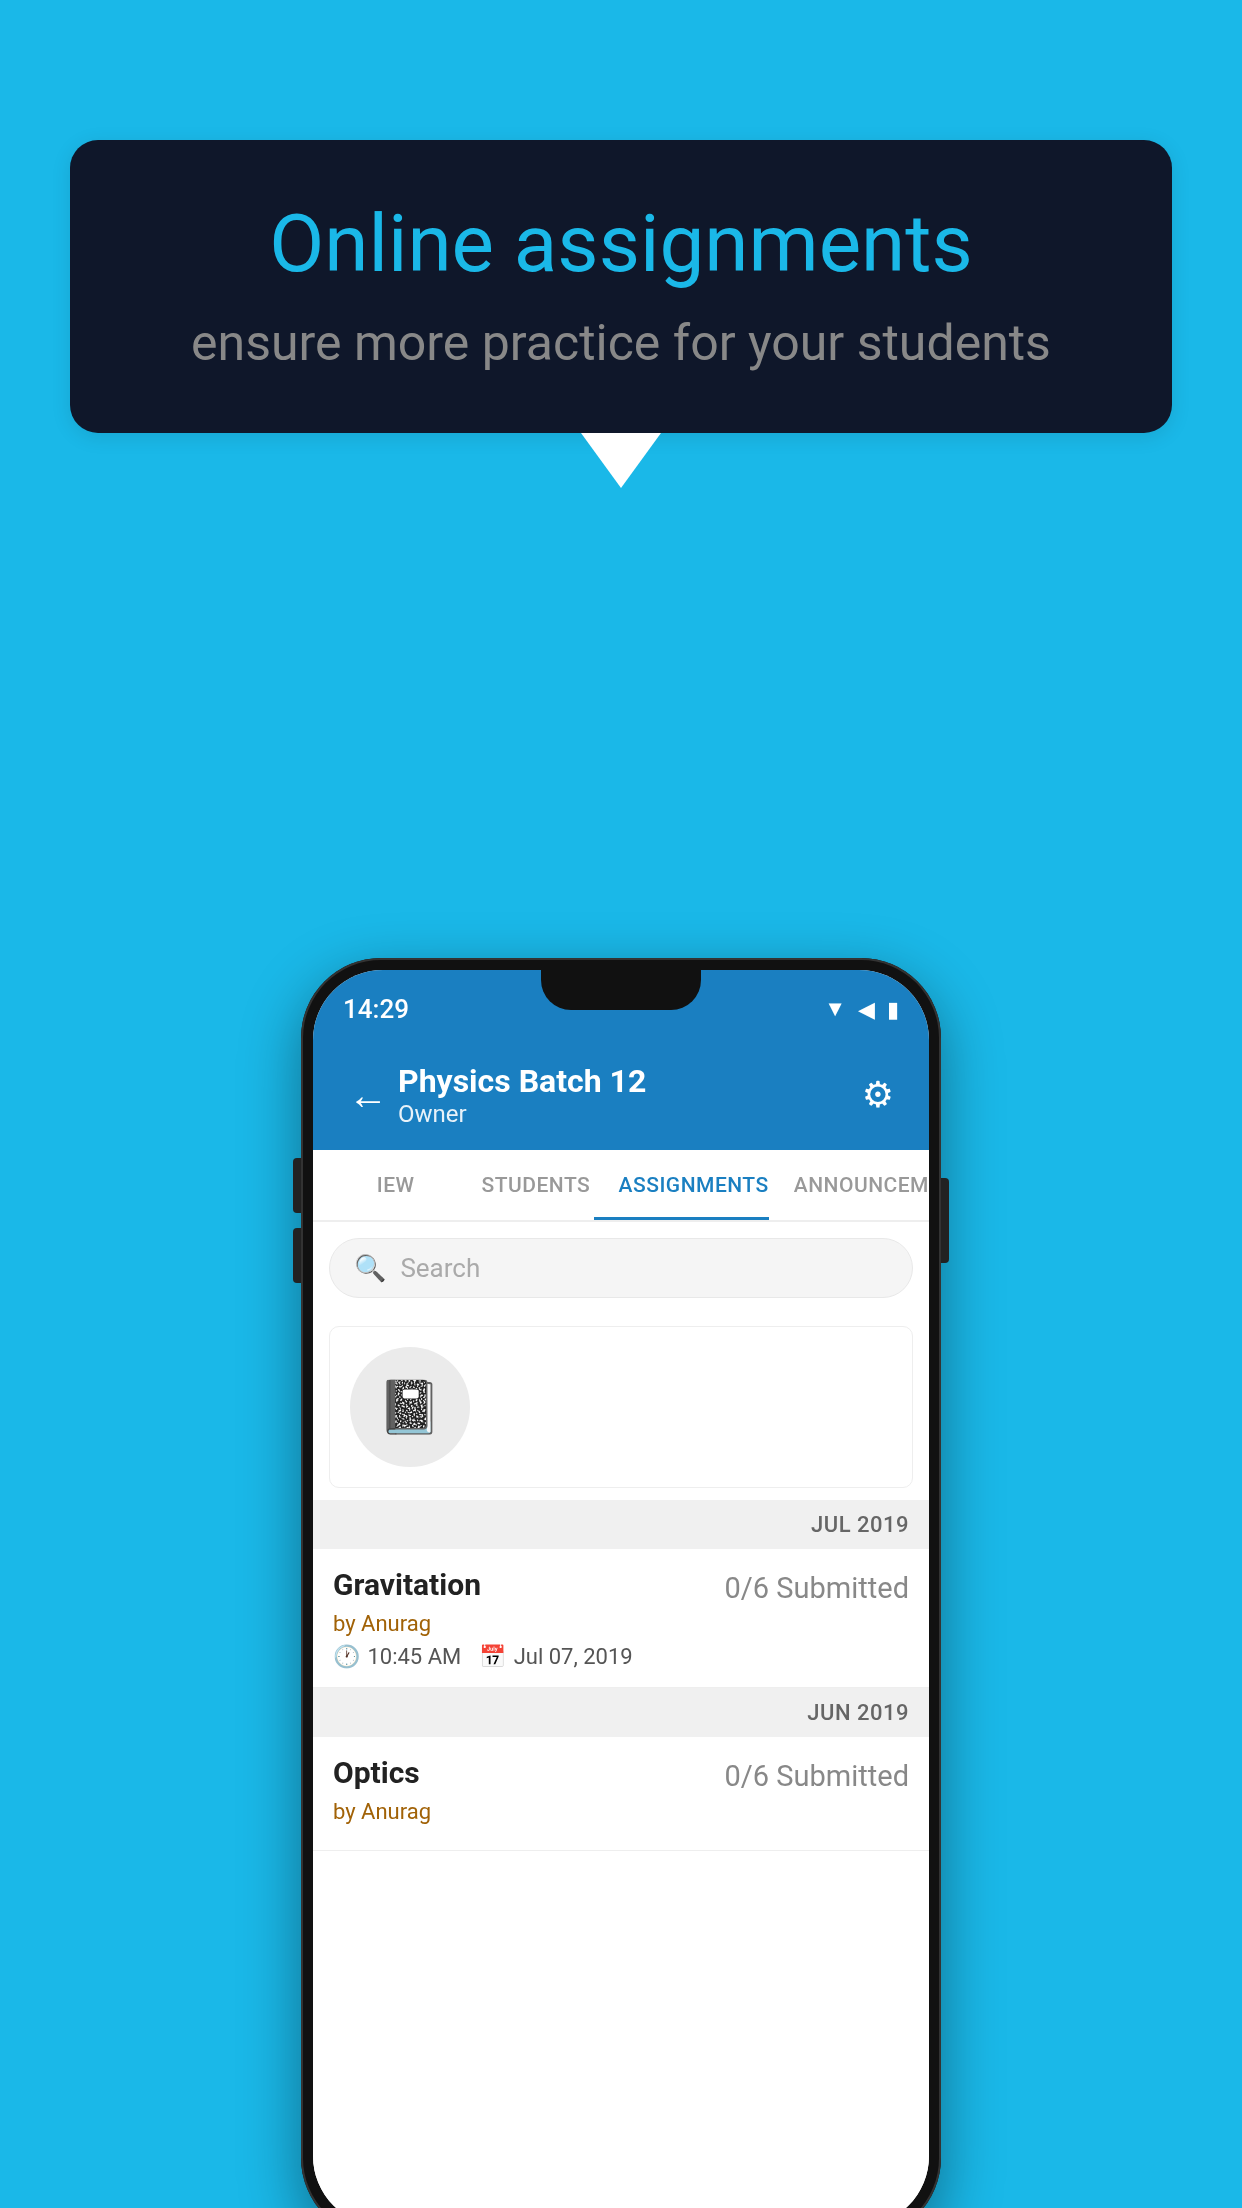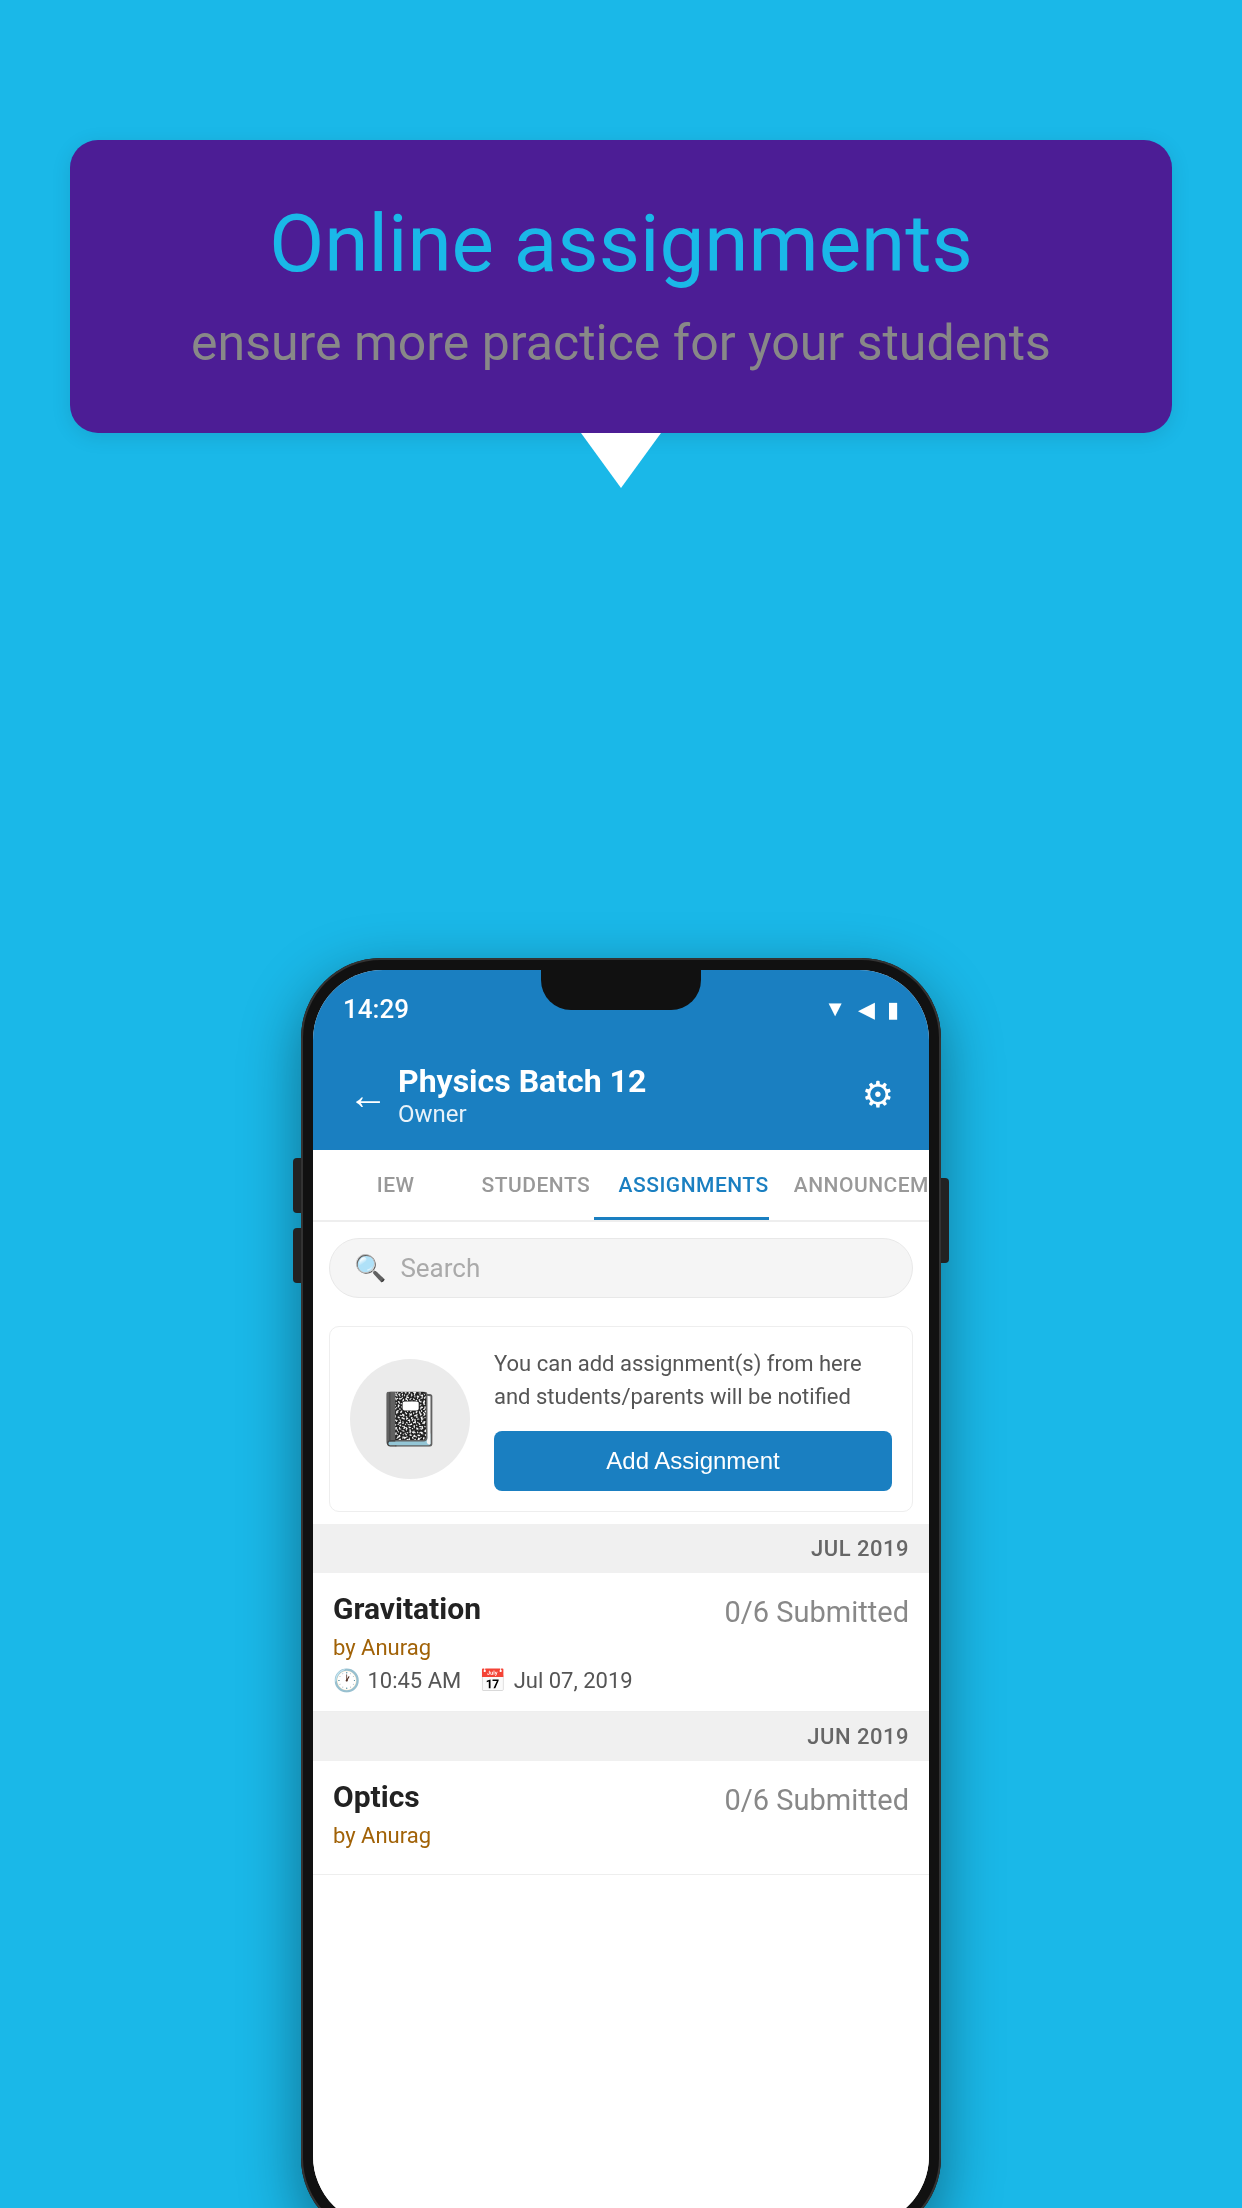--- a/index.html
+++ b/index.html
@@ -18,21 +18,21 @@
       position: absolute;
       top: 140px;
       left: 70px;
       right: 70px;
       display: flex;
       flex-direction: column;
       align-items: center;
     }
 
     .speech-bubble {
-      background: #4c1d95;
+      background: #0f172a;
       border-radius: 28px;
       padding: 60px 70px 55px;
       width: 100%;
       box-shadow: 0 4px 20px rgba(0,0,0,0.1);
     }
 
     .speech-bubble-tail {
       width: 0;
       height: 0;
       border-left: 40px solid transparent;
@@ -434,24 +434,20 @@
         <div class="search-bar">
           <span class="search-icon-wrap">🔍</span>
           <span class="search-placeholder">Search</span>
         </div>
       </div>
 
       <div class="add-assignment-card">
         <div class="assignment-icon-circle">
           <span class="notebook-icon">📓</span>
         </div>
-        <div class="add-assignment-right">
-          <div class="add-assignment-desc">You can add assignment(s) from here and students/parents will be notified</div>
-          <button class="add-assignment-btn">Add Assignment</button>
-        </div>
       </div>
 
       <div class="section-header">JUL 2019</div>
 
       <div class="assignment-item">
         <div class="assignment-item-header">
           <span class="assignment-name">Gravitation</span>
           <span class="assignment-submitted">0/6 Submitted</span>
         </div>
         <div class="assignment-meta">

